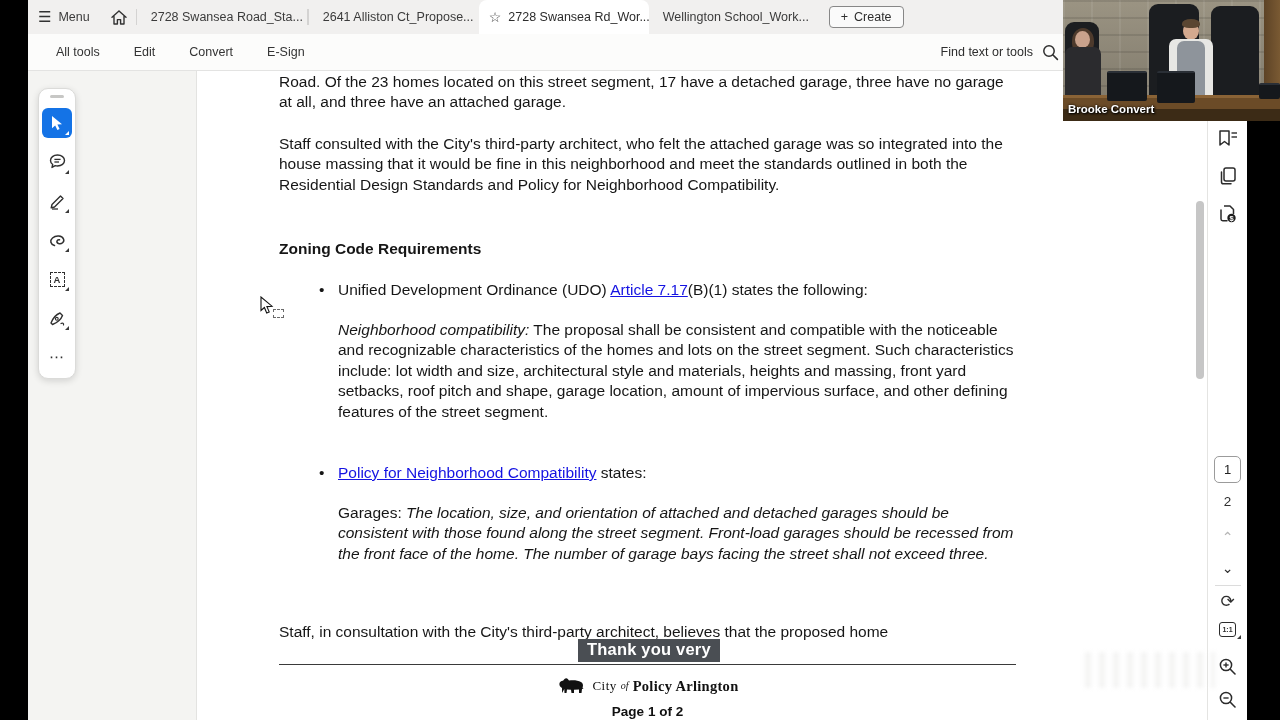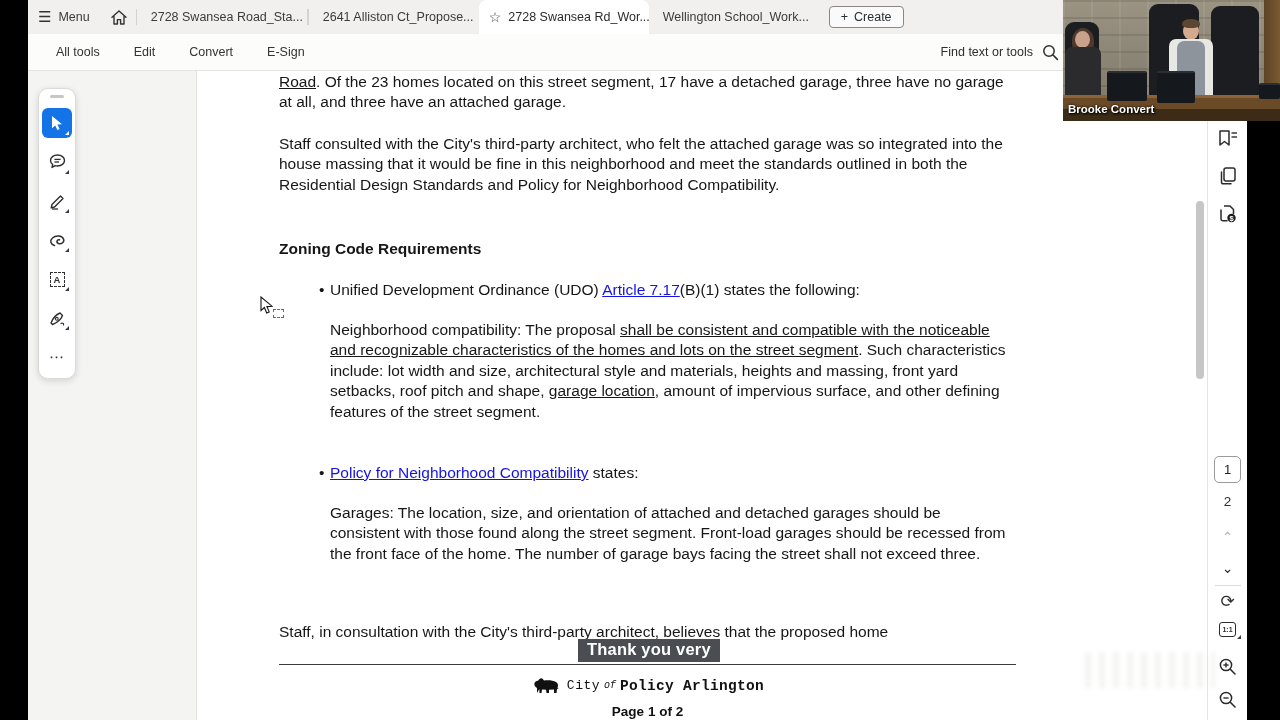--- a/index.html
+++ b/index.html
@@ -49,29 +49,29 @@
   .pal-btn.sel .corner { border-bottom-color:#fff; }
   .abox { width:15px; height:15px; border:1px dashed #2f2f2f; font-size:9.5px; font-weight:bold;
           display:flex; align-items:center; justify-content:center; }
   .dots { font-size:15px; letter-spacing:1px; color:#2f2f2f; }
 
   
   #doc { position:absolute; left:170px; top:0; width:1009px; height:100%; background:#fff;
          overflow:hidden; font-size:15.5px; line-height:20.4px; color:#161616; }
   .blk { position:absolute; left:81px; width:737px; }
   .bullet-dot { position:absolute; left:121px; width:12px; }
-  .indent { position:absolute; left:132px; width:684px; }
-  .u { text-decoration:underline; }
-  .it { }
+  .indent { position:absolute; left:140px; width:684px; }
+  .u { }
+  .it { font-style:italic; }
   .lnk { color:#1513e2; text-decoration:underline; }
   .h1 { font-weight:bold; }
   #doc-rule { position:absolute; left:81px; top:593px; width:737px; border-top:1.6px solid #3a3a3a; }
   #footer-logo { position:absolute; left:81px; top:600px; width:737px; height:30px;
                  display:flex; align-items:center; justify-content:center; gap:6px;
-                 font-family:Liberation Mono, monospace; color:#111; }
+                 font-family:Liberation Serif, serif; color:#111; }
   #footer-logo .city { font-size:13px; letter-spacing:.5px; }
   #footer-logo .of { font-style:italic; font-size:10px; margin:0 -2px; }
   #footer-logo .uan { font-weight:bold; font-size:14.5px; letter-spacing:.3px; }
   #footer-page { position:absolute; left:81px; top:631px; width:737px; text-align:center;
                  font-size:13.5px; font-weight:bold; color:#111; }
   #doc-scrollbar { position:absolute; right:3px; top:130px; width:8px; height:178px;
                    background:#c6c6c6; border-radius:4px; }
 
   
   #right-panel { position:absolute; right:0; top:0; width:40px; height:100%; background:#fff;

